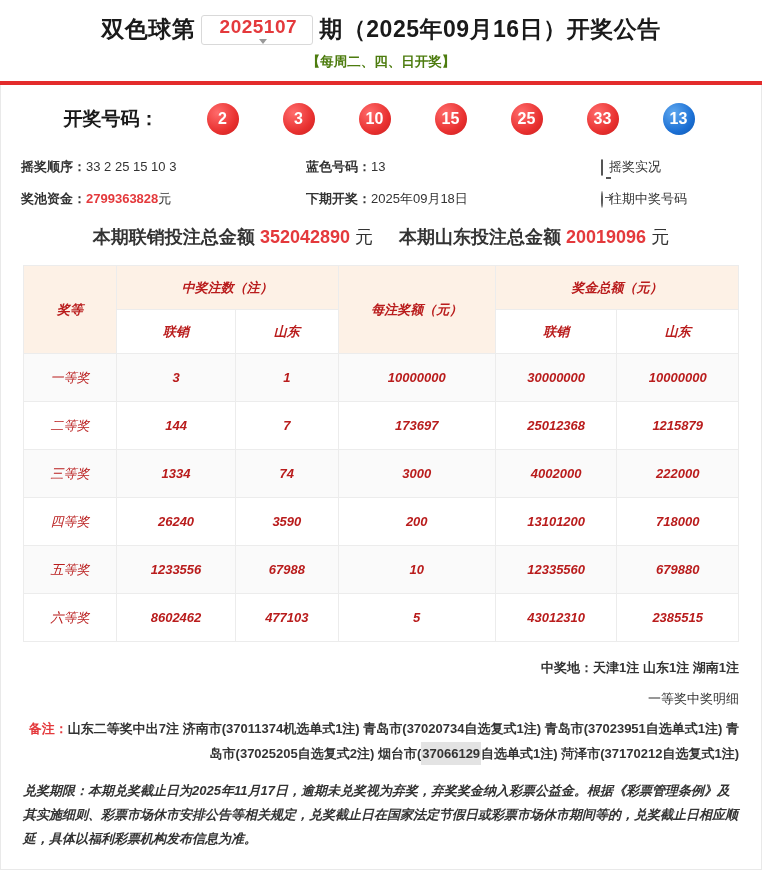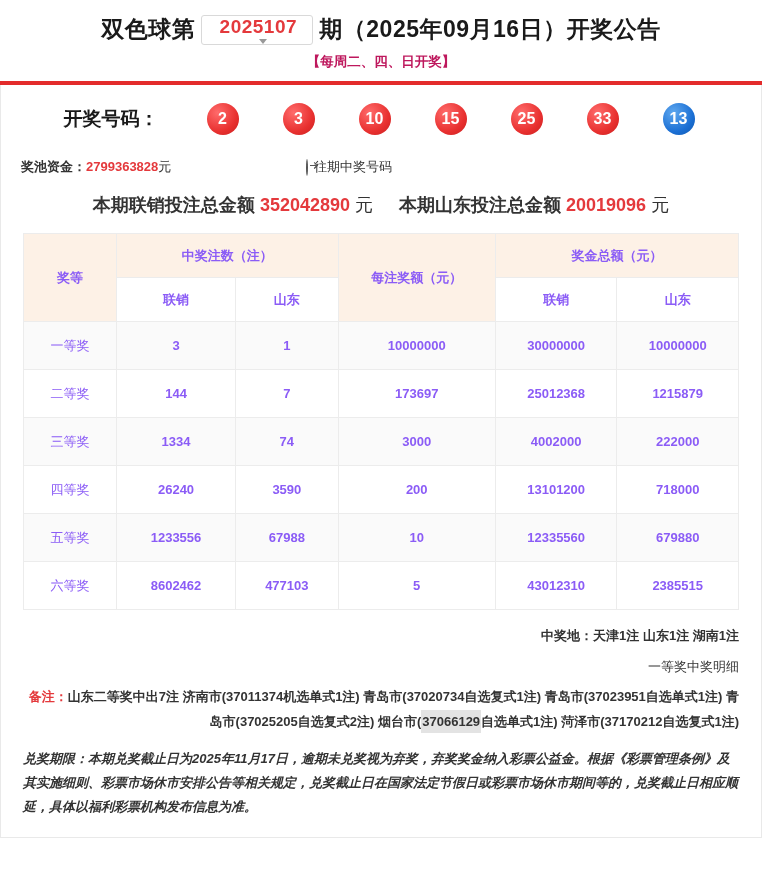--- a/index.html
+++ b/index.html
@@ -60,21 +60,21 @@
   .caret {
     width: 0; height: 0;
     margin-left: 10px;
     border-left: 4px solid transparent;
     border-right: 4px solid transparent;
     border-top: 5px solid #999;
   }
   .subtitle {
     margin-top: 8px;
     font-size: 13.5px;
-    color: #be185d;
+    color: #4d7c0f;
     font-weight: bold;
   }
 
   .red-rule {
     height: 4px;
     background: #e32b2b;
     width: 100%;
   }
 
   
@@ -192,21 +192,22 @@
   table.prize {
     width: 100%;
     border-collapse: collapse;
     font-size: 13px;
   }
   table.prize th, table.prize td {
     border: 1px solid #ececec;
     text-align: center;
     padding: 0;
     height: 48px;
-    color: #8b5cf6;
+    color: #b91c1c;
+    font-style: italic;
   }
   table.prize thead tr.head-top th {
     background: #fdf1e6;
     font-weight: bold;
     height: 44px;
   }
   table.prize thead tr.head-sub th {
     background: #ffffff;
     font-weight: bold;
     height: 44px;
@@ -268,24 +269,39 @@
       <span class="ball red">3</span>
       <span class="ball red">10</span>
       <span class="ball red">15</span>
       <span class="ball red">25</span>
       <span class="ball red">33</span>
       <span class="ball blue">13</span>
     </div>
 
     <div class="info-grid">
 
+      <div class="info-line">
+        <div class="col-a">
+          <span class="lbl">摇奖顺序：</span><span class="val">33 2 25 15 10 3</span>
+        </div>
+        <div class="col-b">
+          <span class="lbl">蓝色号码：</span><span class="val">13</span>
+        </div>
+        <div class="col-c">
+          <span class="mini-icon"><span class="monitor-ico"></span></span>
+          <span class="linkish">摇奖实况</span>
+        </div>
+      </div>
 
       <div class="info-line">
         <div class="col-a">
           <span class="lbl">奖池资金：</span><span class="val-red">2799363828</span><span class="val">元</span>
+        </div>
+        <div class="col-b">
+          <span class="lbl">下期开奖：</span><span class="val">2025年09月18日</span>
         </div>
         <div class="col-c">
           <span class="mini-icon"><span class="arrow-ico"></span></span>
           <span class="linkish">往期中奖号码</span>
         </div>
       </div>
 
     </div>
 
     <div class="totals-row">

